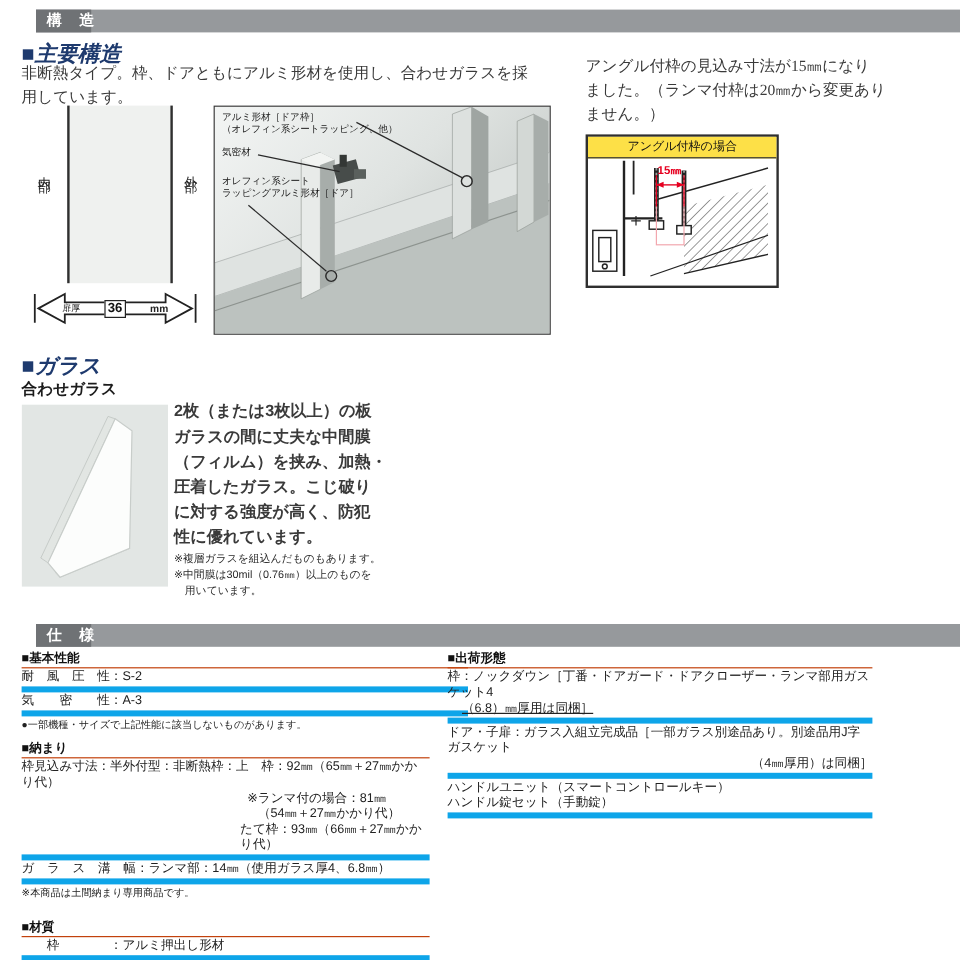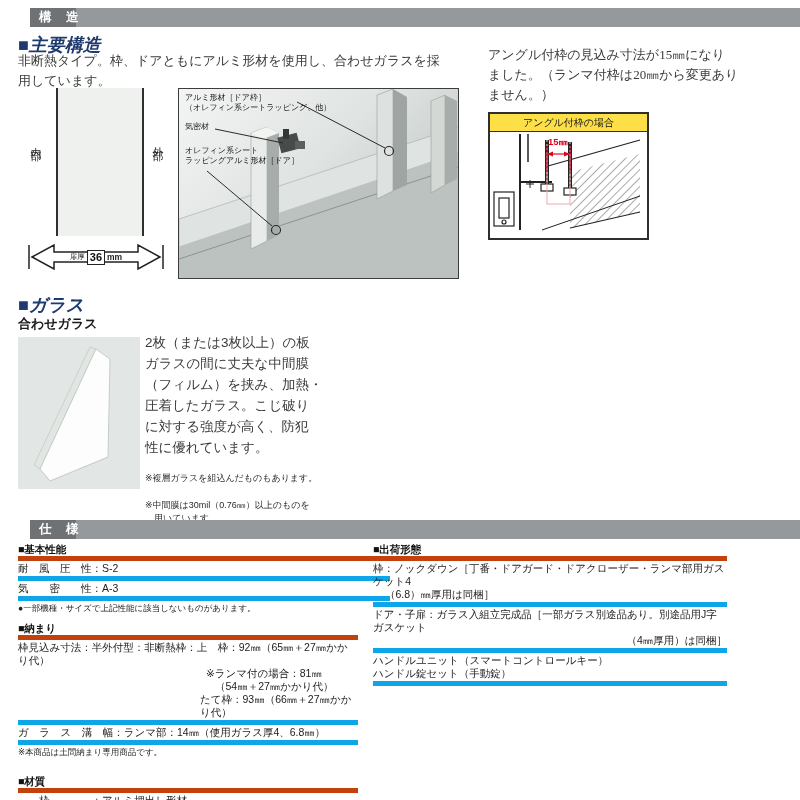--- a/index.html
+++ b/index.html
@@ -12,52 +12,52 @@
   .bar .bar-title{position:absolute;left:9px;top:0;line-height:19px;color:#fff;
        font-weight:bold;font-size:12.5px;letter-spacing:1px;z-index:2;}
   .sec-h{position:absolute;color:#1e3a6e;font-size:18px;font-weight:bold;font-style:italic;}
   .sub-h{font-size:13px;font-weight:bold;color:#1b1b1b;}
   .body-text{font-size:13px;line-height:20px;color:#3a3a3a;font-family:Liberation Serif, serif;}
   
   .door-panel{position:absolute;left:36px;top:2px;width:84px;height:148px;background:#eff1ef;
        border-left:2px solid #2f2f2f;border-right:2px solid #2f2f2f;}
   .vtext{position:absolute;writing-mode:vertical-rl;font-size:11px;letter-spacing:3px;color:#222;}
   .dim-label{position:absolute;left:20px;top:158px;width:112px;height:26px;display:flex;
-       align-items:center;justify-content:center;gap:2px;}
+       align-items:center;justify-content:center;gap:20px;}
   .dim-pre{font-size:7.5px;color:#222;}
   .dim-box{font-size:11px;font-weight:bold;color:#111;border:1.5px solid #222;background:#fff;
        padding:0 2px;line-height:13px;}
   .dim-unit{font-size:8.5px;font-weight:bold;color:#222;}
   
   .photo{width:279px;height:189px;border:1px solid #3c3c3c;
        background:linear-gradient(135deg,#f3f5f4 0%,#dfe3e1 45%,#b7bdba 100%);}
   .ph-label{position:absolute;font-size:8px;line-height:10px;color:#1b1b1b;}
   
   .angle-box{width:157px;height:124px;border:2px solid #2f2f2f;background:#fff;}
   .angle-title{height:17px;line-height:17px;text-align:center;font-size:10px;color:#111;
        background:#fde047;border-bottom:1.5px solid #2f2f2f;}
   
   .glass-img{width:122px;height:152px;background:linear-gradient(160deg,#e9ece a0,#e6e9e7 0%,#dde1df 100%);}
-  .glass-desc{font-size:13.5px;line-height:21px;color:#3a3a3a;}
-  .small-note{font-size:9px;line-height:13px;color:#2a2a2a;margin-top:14px;}
+  .glass-desc{font-size:13.5px;line-height:21px;color:#3a3a3a;font-weight:bold;}
+  .small-note{font-size:9px;line-height:13px;color:#2a2a2a;margin-top:1px;}
   
   .spec-col{position:absolute;top:543px;}
   .col-left{left:18px;width:372px;}
   .col-right{left:373px;width:354px;}
   .spec-block{width:340px;}
   .spec-block.wide{width:372px;}
-  .spec-h{font-size:10.5px;font-weight:bold;color:#111;border-bottom:5px solid #c2410c;
+  .spec-h{font-size:10.5px;font-weight:bold;color:#111;border-bottom:1px solid #c2410c;
        padding-bottom:1px;line-height:12px;}
   .spec-row{font-size:10.5px;color:#222;border-bottom:5px solid #0ea5e9;
        padding:1px 0;line-height:13px;}
   .spec-note{font-size:8.5px;line-height:11.5px;color:#222;margin-top:2px;white-space:nowrap;}
   .ind-a{padding-left:188px;}
   .ind-b{padding-left:197px;}
   .ind-c{padding-left:182px;}
-  .ship-ind1{padding-left:12px;}
+  .ship-ind1{padding-left:12px;text-decoration:underline;}
   .ship-ind2{padding-left:80px;text-align:right;}
 </style>
 </head>
 <body>
 
 <div>
 
   <div class="bar" style="top:8px">
     <span class="accent"></span>
     <span class="bar-title">構　造</span>

